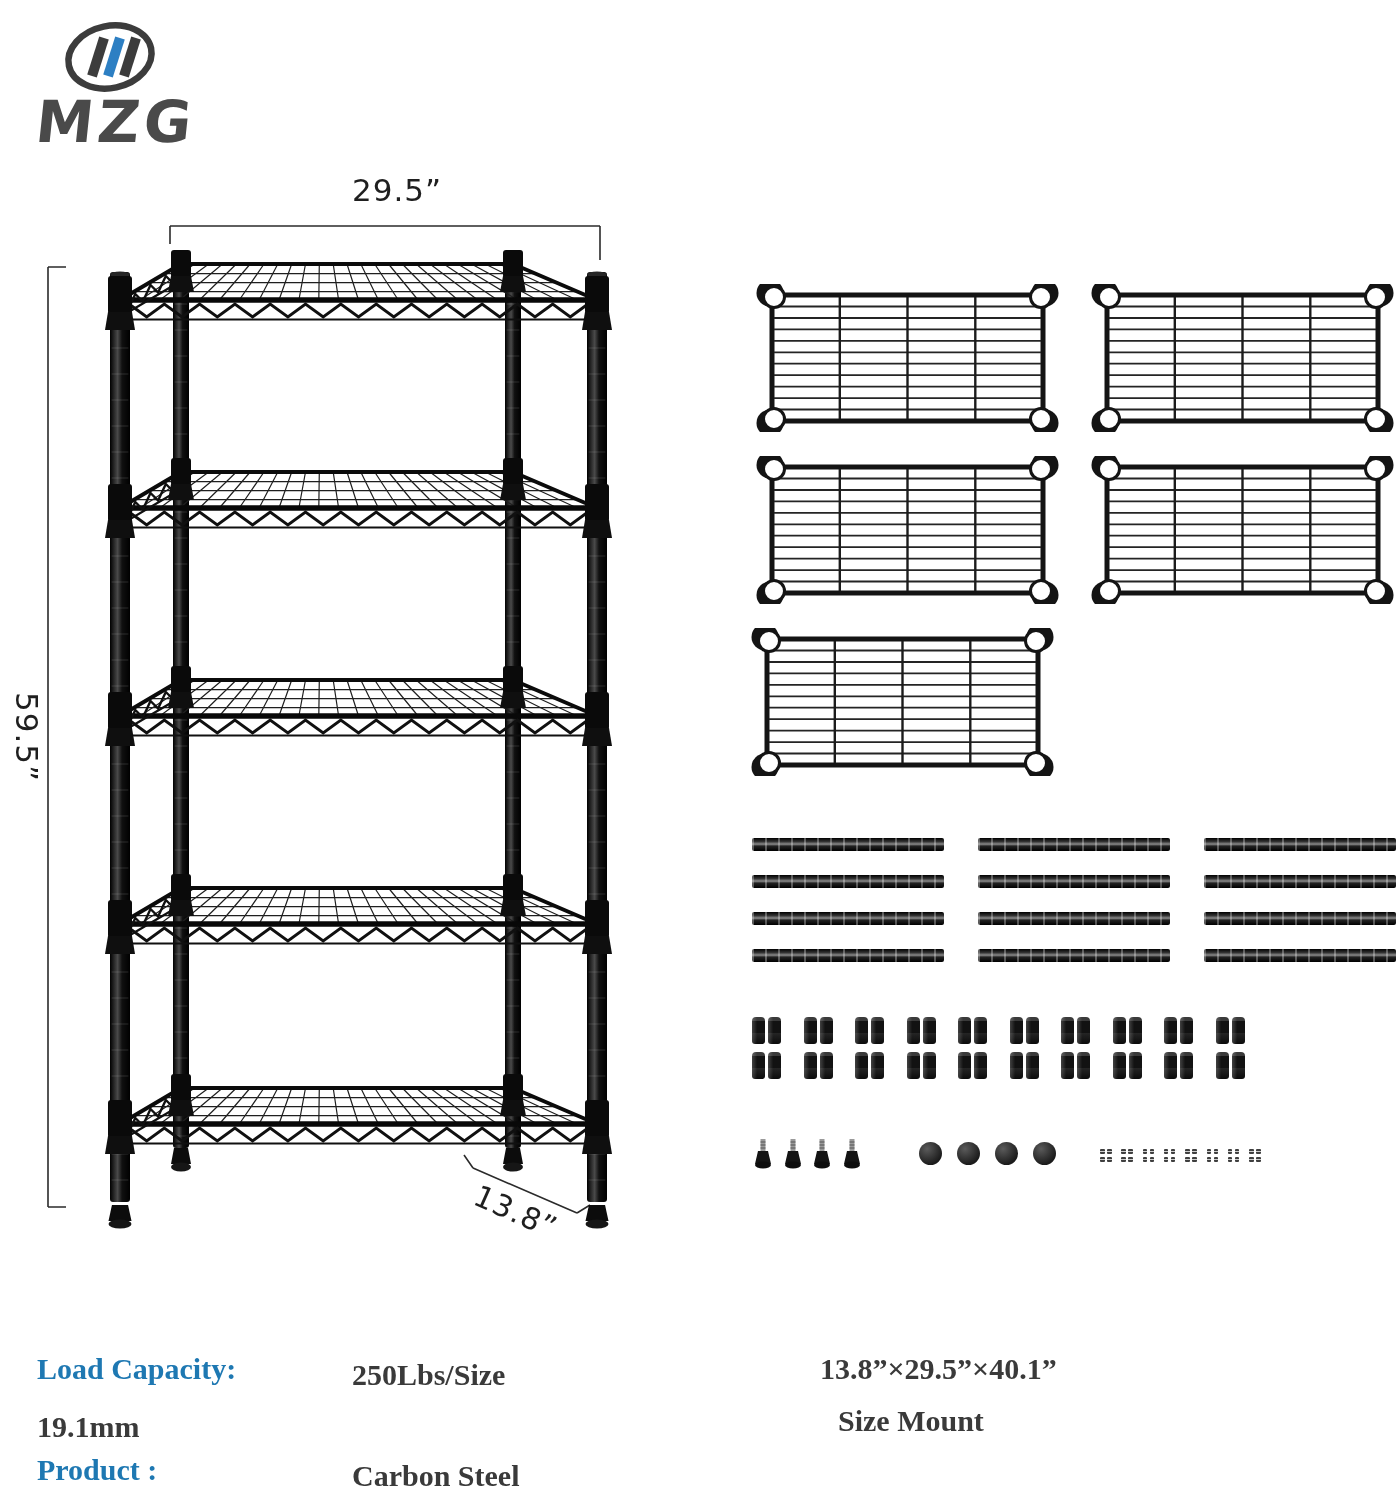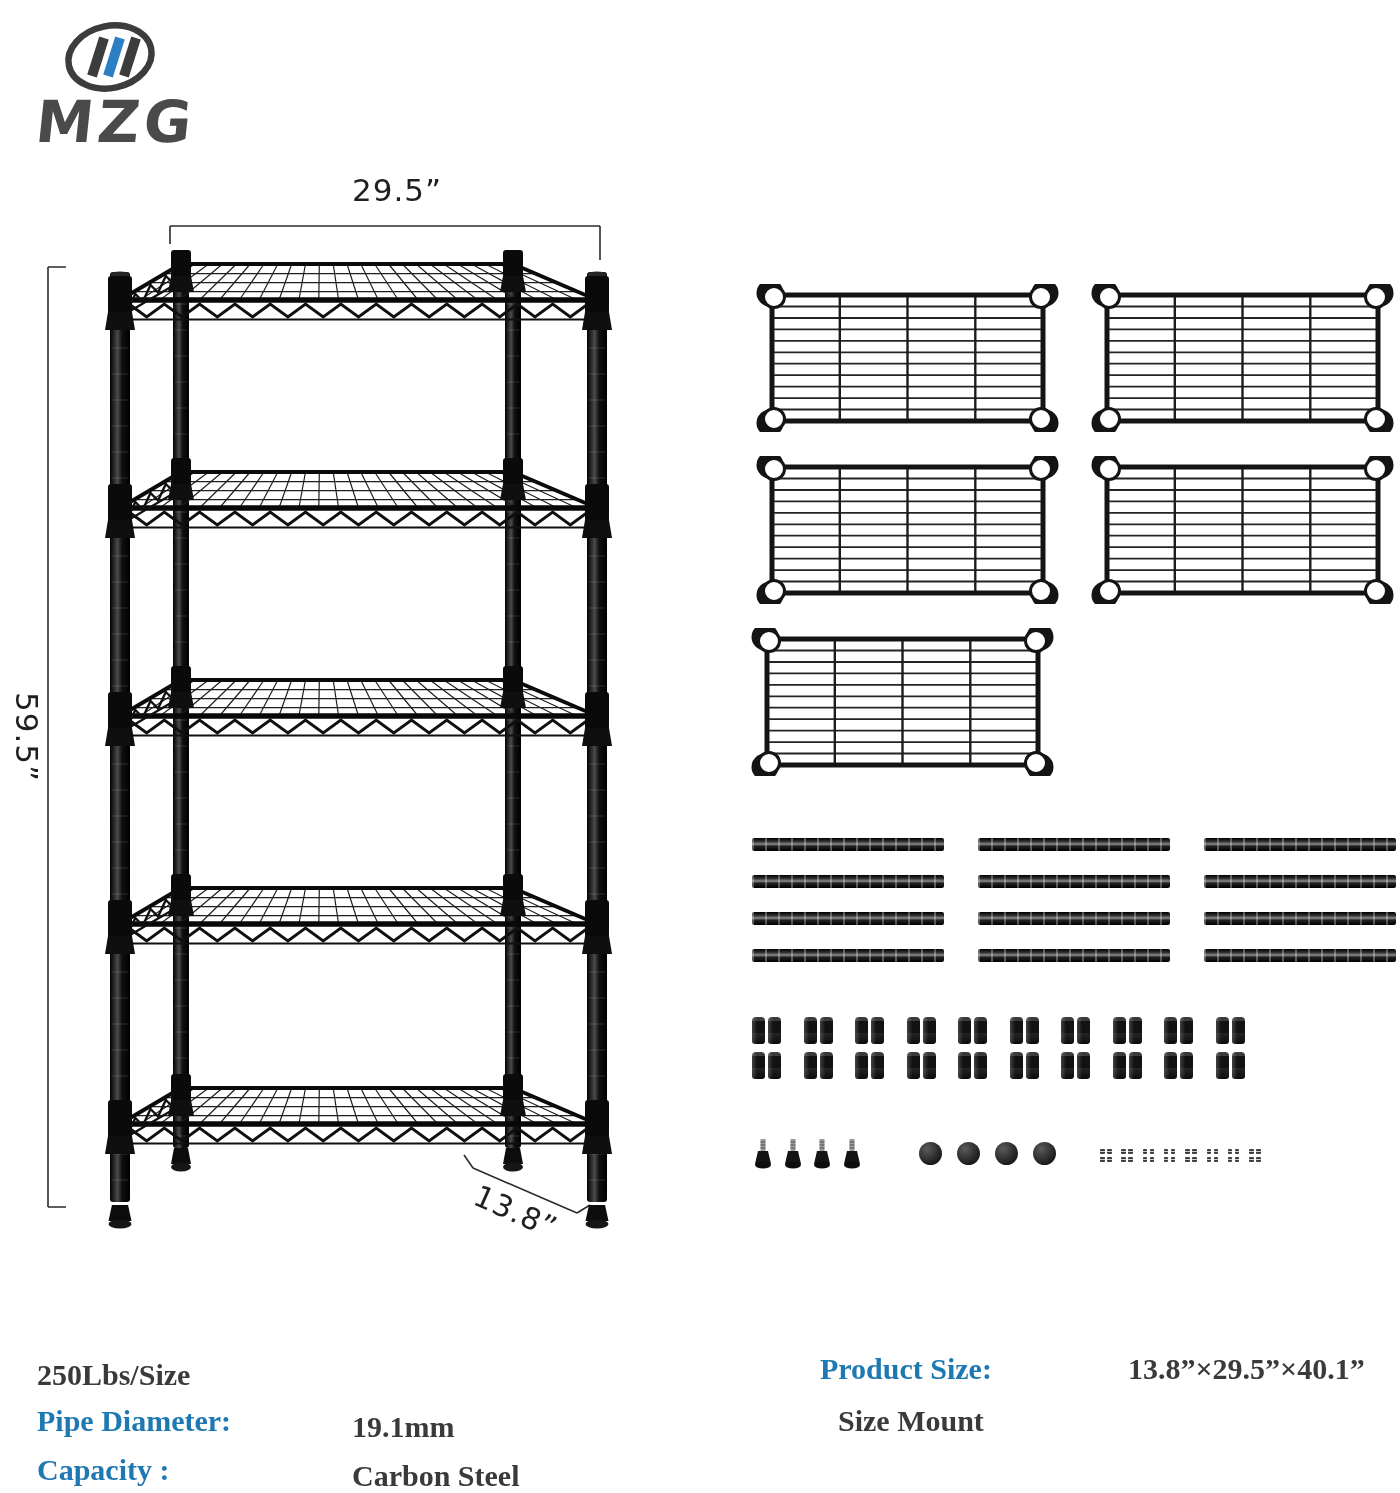--- a/index.html
+++ b/index.html
@@ -693,31 +693,30 @@
         <line x1="6.5" y1="3" x2="11.5" y2="3" stroke="#555" stroke-width="1"></line>
         <line x1="6.5" y1="6" x2="11.5" y2="6" stroke="#555" stroke-width="1"></line>
         <line x1="6.5" y1="9" x2="11.5" y2="9" stroke="#555" stroke-width="1"></line>
         <polygon points="4,12 14,12 17,25 1,25" fill="#141414"></polygon>
         <ellipse cx="9" cy="26" rx="8" ry="3.5" fill="#0d0d0d"></ellipse>
       </symbol>
     </defs>
   </svg>
 
   <div class="spec-row sl" style="left:37px;top:1352px">
+    <span class="spec-label">Load Capacity:</span>
     <span class="spec-value">250Lbs/Size</span>
   </div>
   <div class="spec-row sl" style="left:37px;top:1404px">
-    <span class="spec-label">Pipe Diameter:</span>
     <span class="spec-value">19.1mm</span>
   </div>
   <div class="spec-row sl" style="left:37px;top:1453px">
-    <span class="spec-label">Capacity :</span>
+    <span class="spec-label">Product :</span>
     <span class="spec-value">Carbon Steel</span>
   </div>
   <div class="spec-row sr" style="left:820px;top:1352px">
-    <span class="spec-label">Product Size:</span>
     <span class="spec-value">13.8”×29.5”×40.1”</span>
   </div>
   <div class="spec-row sr" style="left:838px;top:1404px">
     <span class="spec-value">Size Mount</span>
   </div>
 
 </div>
 
 </body></html>

